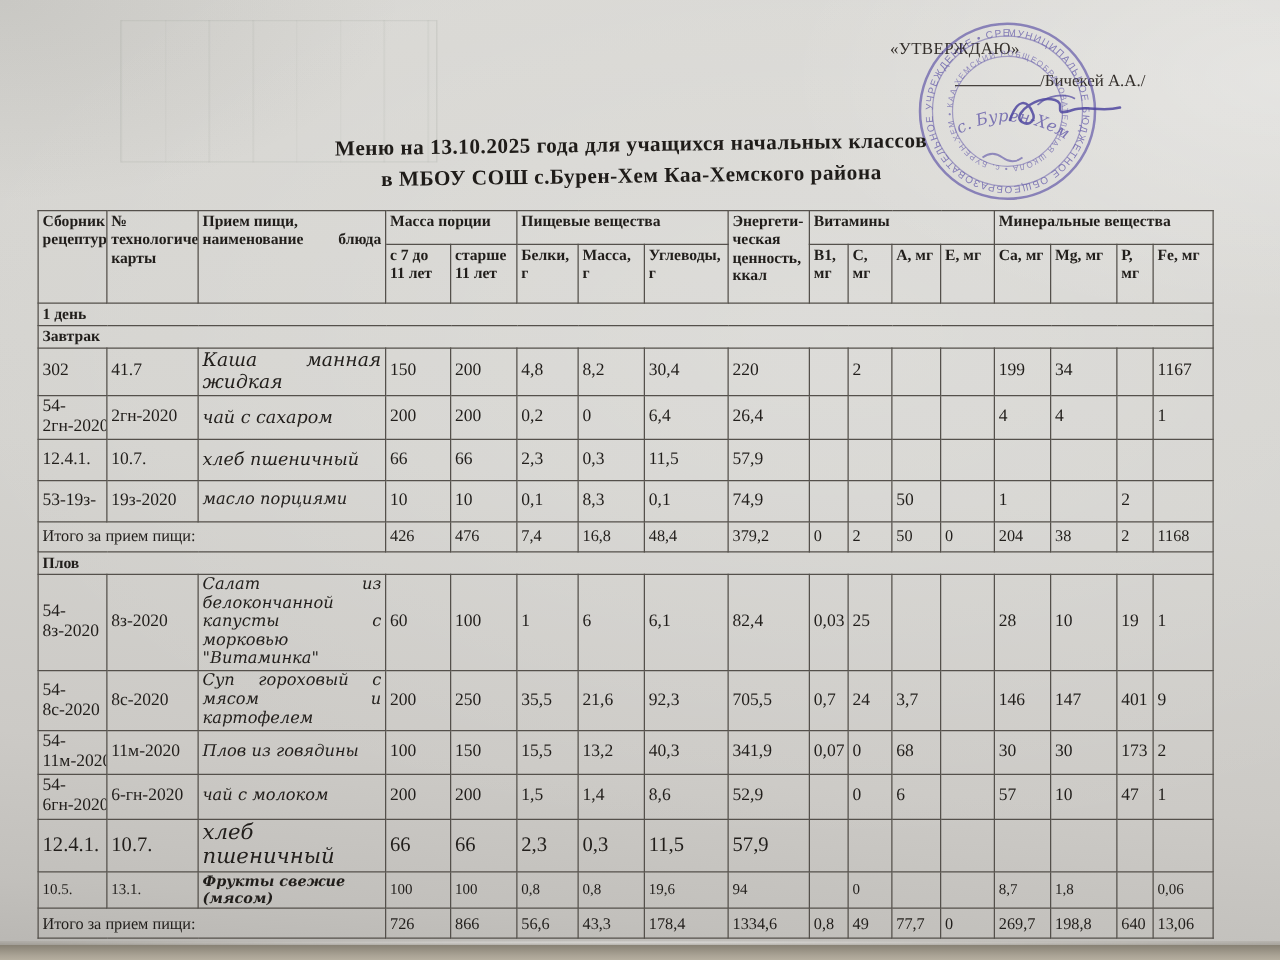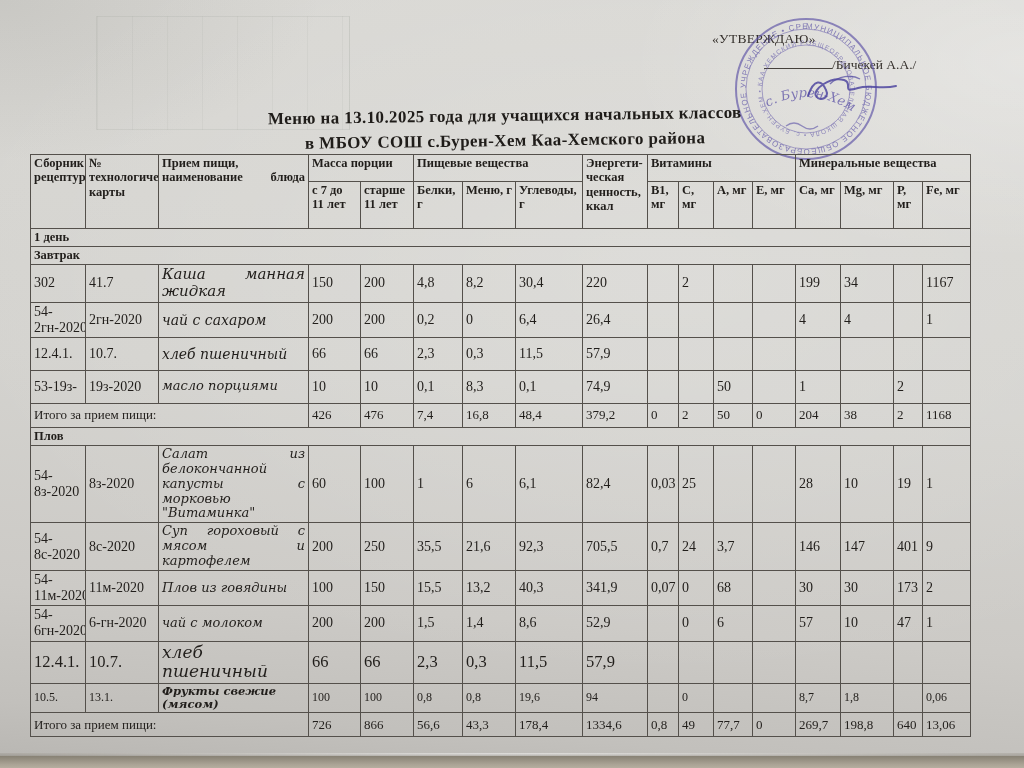--- a/index.html
+++ b/index.html
@@ -43,21 +43,21 @@
   .stamp{position:absolute;left:731px;top:14px;width:150px;height:150px;opacity:.88;filter:blur(.3px);}
   .sig-svg{position:absolute;left:800px;top:70px;width:110px;height:40px;}
   
   .title{
     position:absolute;left:0;top:104px;width:1010px;text-align:center;
     transform:rotate(-0.8deg);
     font-weight:bold;font-size:17px;line-height:1.45;letter-spacing:.4px;color:#1f1c19;
   }
   
   .menu-table{
-    position:absolute;left:30px;top:154px;width:940px;
+    position:absolute;left:30px;top:168px;width:940px;
     border-collapse:collapse;table-layout:fixed;
     font-family:"Liberation Serif",serif;color:#211e1b;
   }
   .menu-table th,.menu-table td{
     border:1px solid #54504b;padding:1px 3px;overflow:hidden;
   }
   .menu-table thead th{
     font-weight:bold;font-size:12.5px;text-align:left;vertical-align:top;line-height:1.15;
   }
   .menu-table thead tr:first-child th{height:24px;}
@@ -147,21 +147,21 @@
         <th colspan="2">Масса порции</th>
         <th colspan="3">Пищевые вещества</th>
         <th rowspan="2">Энергети-ческая ценность, ккал</th>
         <th colspan="4">Витамины</th>
         <th colspan="4">Минеральные вещества</th>
       </tr>
       <tr>
         <th>с 7 до 11  лет</th>
         <th>старше 11 лет</th>
         <th>Белки, г</th>
-        <th>Меню, г</th>
+        <th>Масса, г</th>
         <th>Углеводы, г</th>
         <th>В1, мг</th>
         <th>С, мг</th>
         <th>А, мг</th>
         <th>Е, мг</th>
         <th>Са, мг</th>
         <th>Mg, мг</th>
         <th>Р, мг</th>
         <th>Fe, мг</th>
       </tr>

